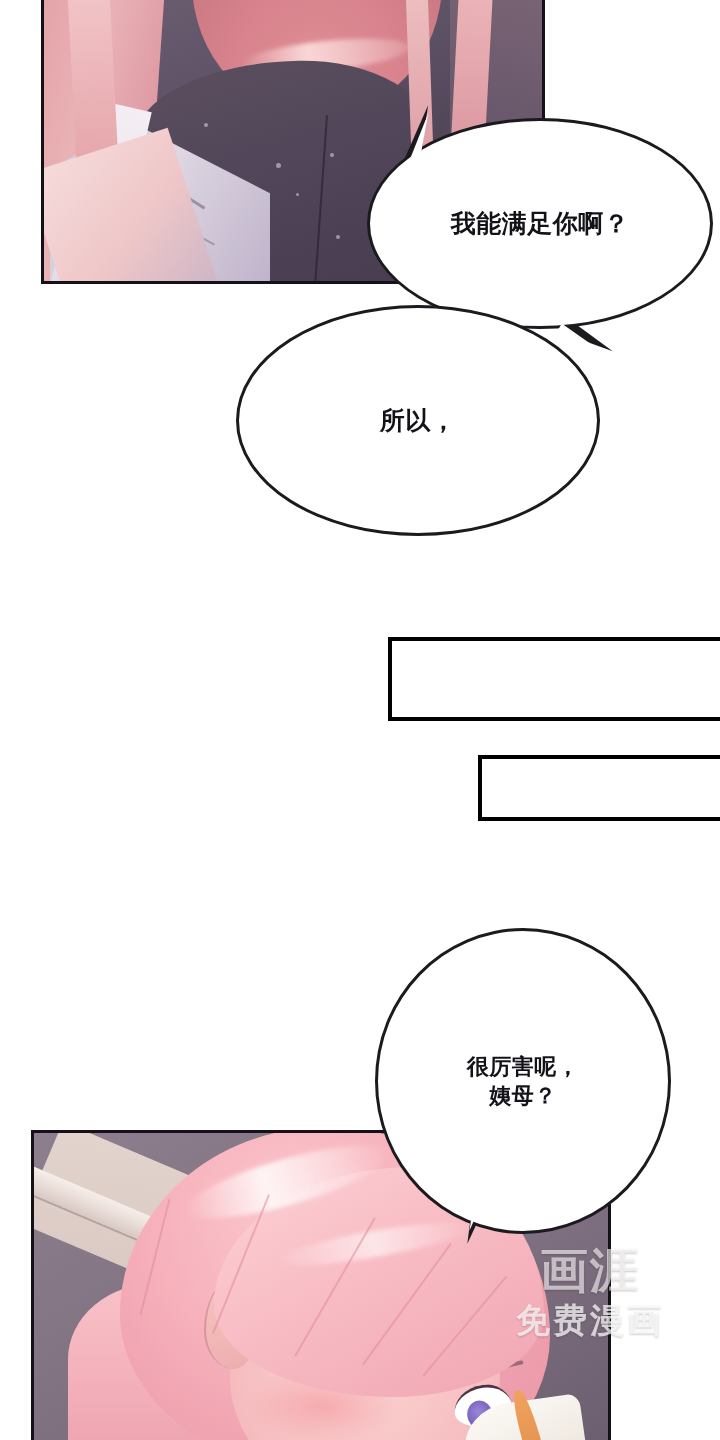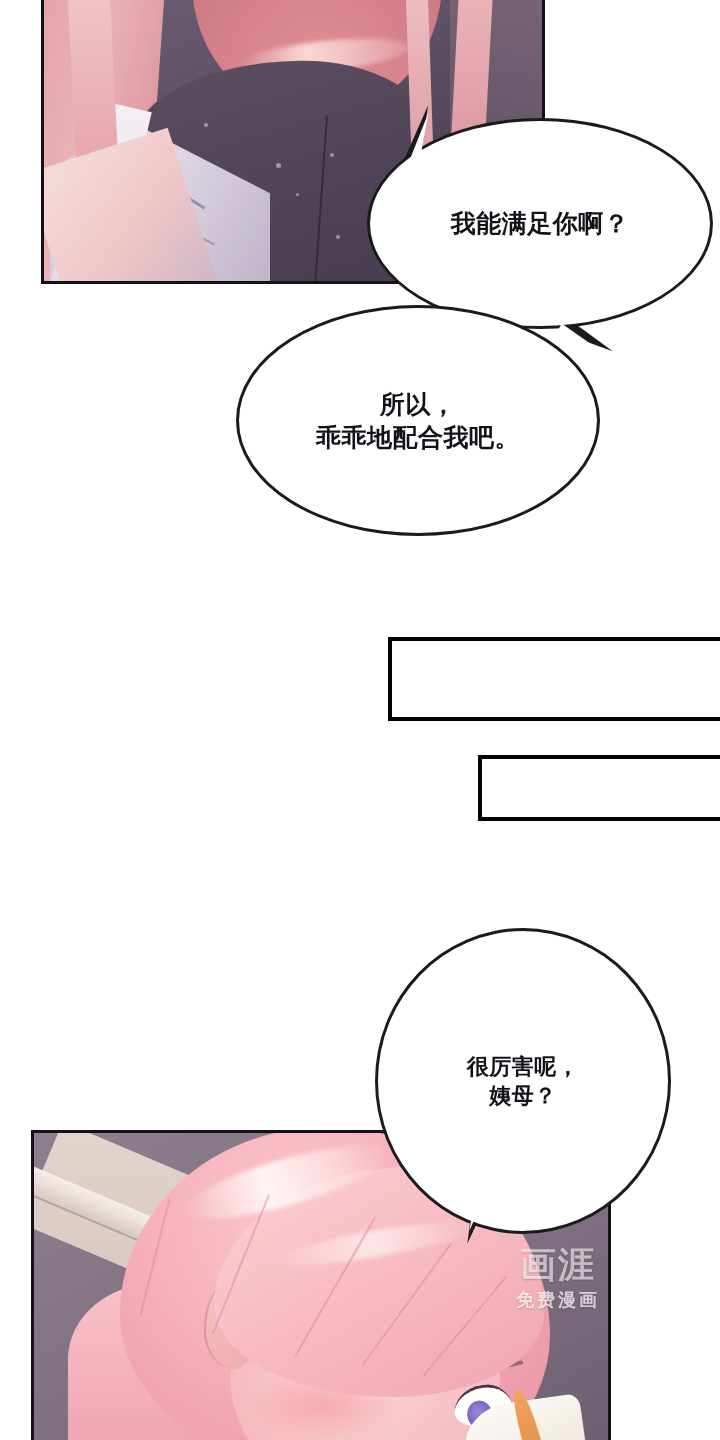--- a/index.html
+++ b/index.html
@@ -337,29 +337,29 @@
     position: absolute;
     left: 516px; top: 1247px;
     z-index: 40;
     text-align: center;
     color: rgba(255,255,255,.62);
     text-shadow: 0 1px 2px rgba(60,40,50,.25);
     pointer-events: none;
     user-select: none;
   }
   #watermark .wm-main {
-    font-size: 36px;
+    font-size: 48px;
     font-weight: 700;
     letter-spacing: 2px;
     line-height: 1;
     color: rgba(255,255,255,.60);
   }
   #watermark .wm-sub {
     margin-top: 8px;
-    font-size: 18px;
+    font-size: 34px;
     font-weight: 700;
     letter-spacing: 3px;
     line-height: 1;
     color: rgba(255,255,255,.72);
   }
 </style>
 </head>
 <body>
 
 <div id="page">
@@ -391,21 +391,20 @@
 
   <div class="bubble" id="bubble-1">
     <span class="line">我能满足你啊？</span>
   </div>
 
   <div class="tail" id="tail-2"></div>
   <div class="tail" id="tail-2b"></div>
 
   <div class="bubble" id="bubble-2">
     <span class="line">所以，</span>
-    <span class="line">乖乖地配合我吧。</span>
   </div>
 
   <div class="caption-box" id="caption-box-1"></div>
   <div class="caption-box" id="caption-box-2"></div>
 
   <div class="panel" id="panel-bottom">
     <div class="art-layer bg-dark"></div>
     <div class="art-layer wall-upper"></div>
     <div class="art-layer wall-trim"></div>
     <div class="art-layer side-hair-l"></div>

